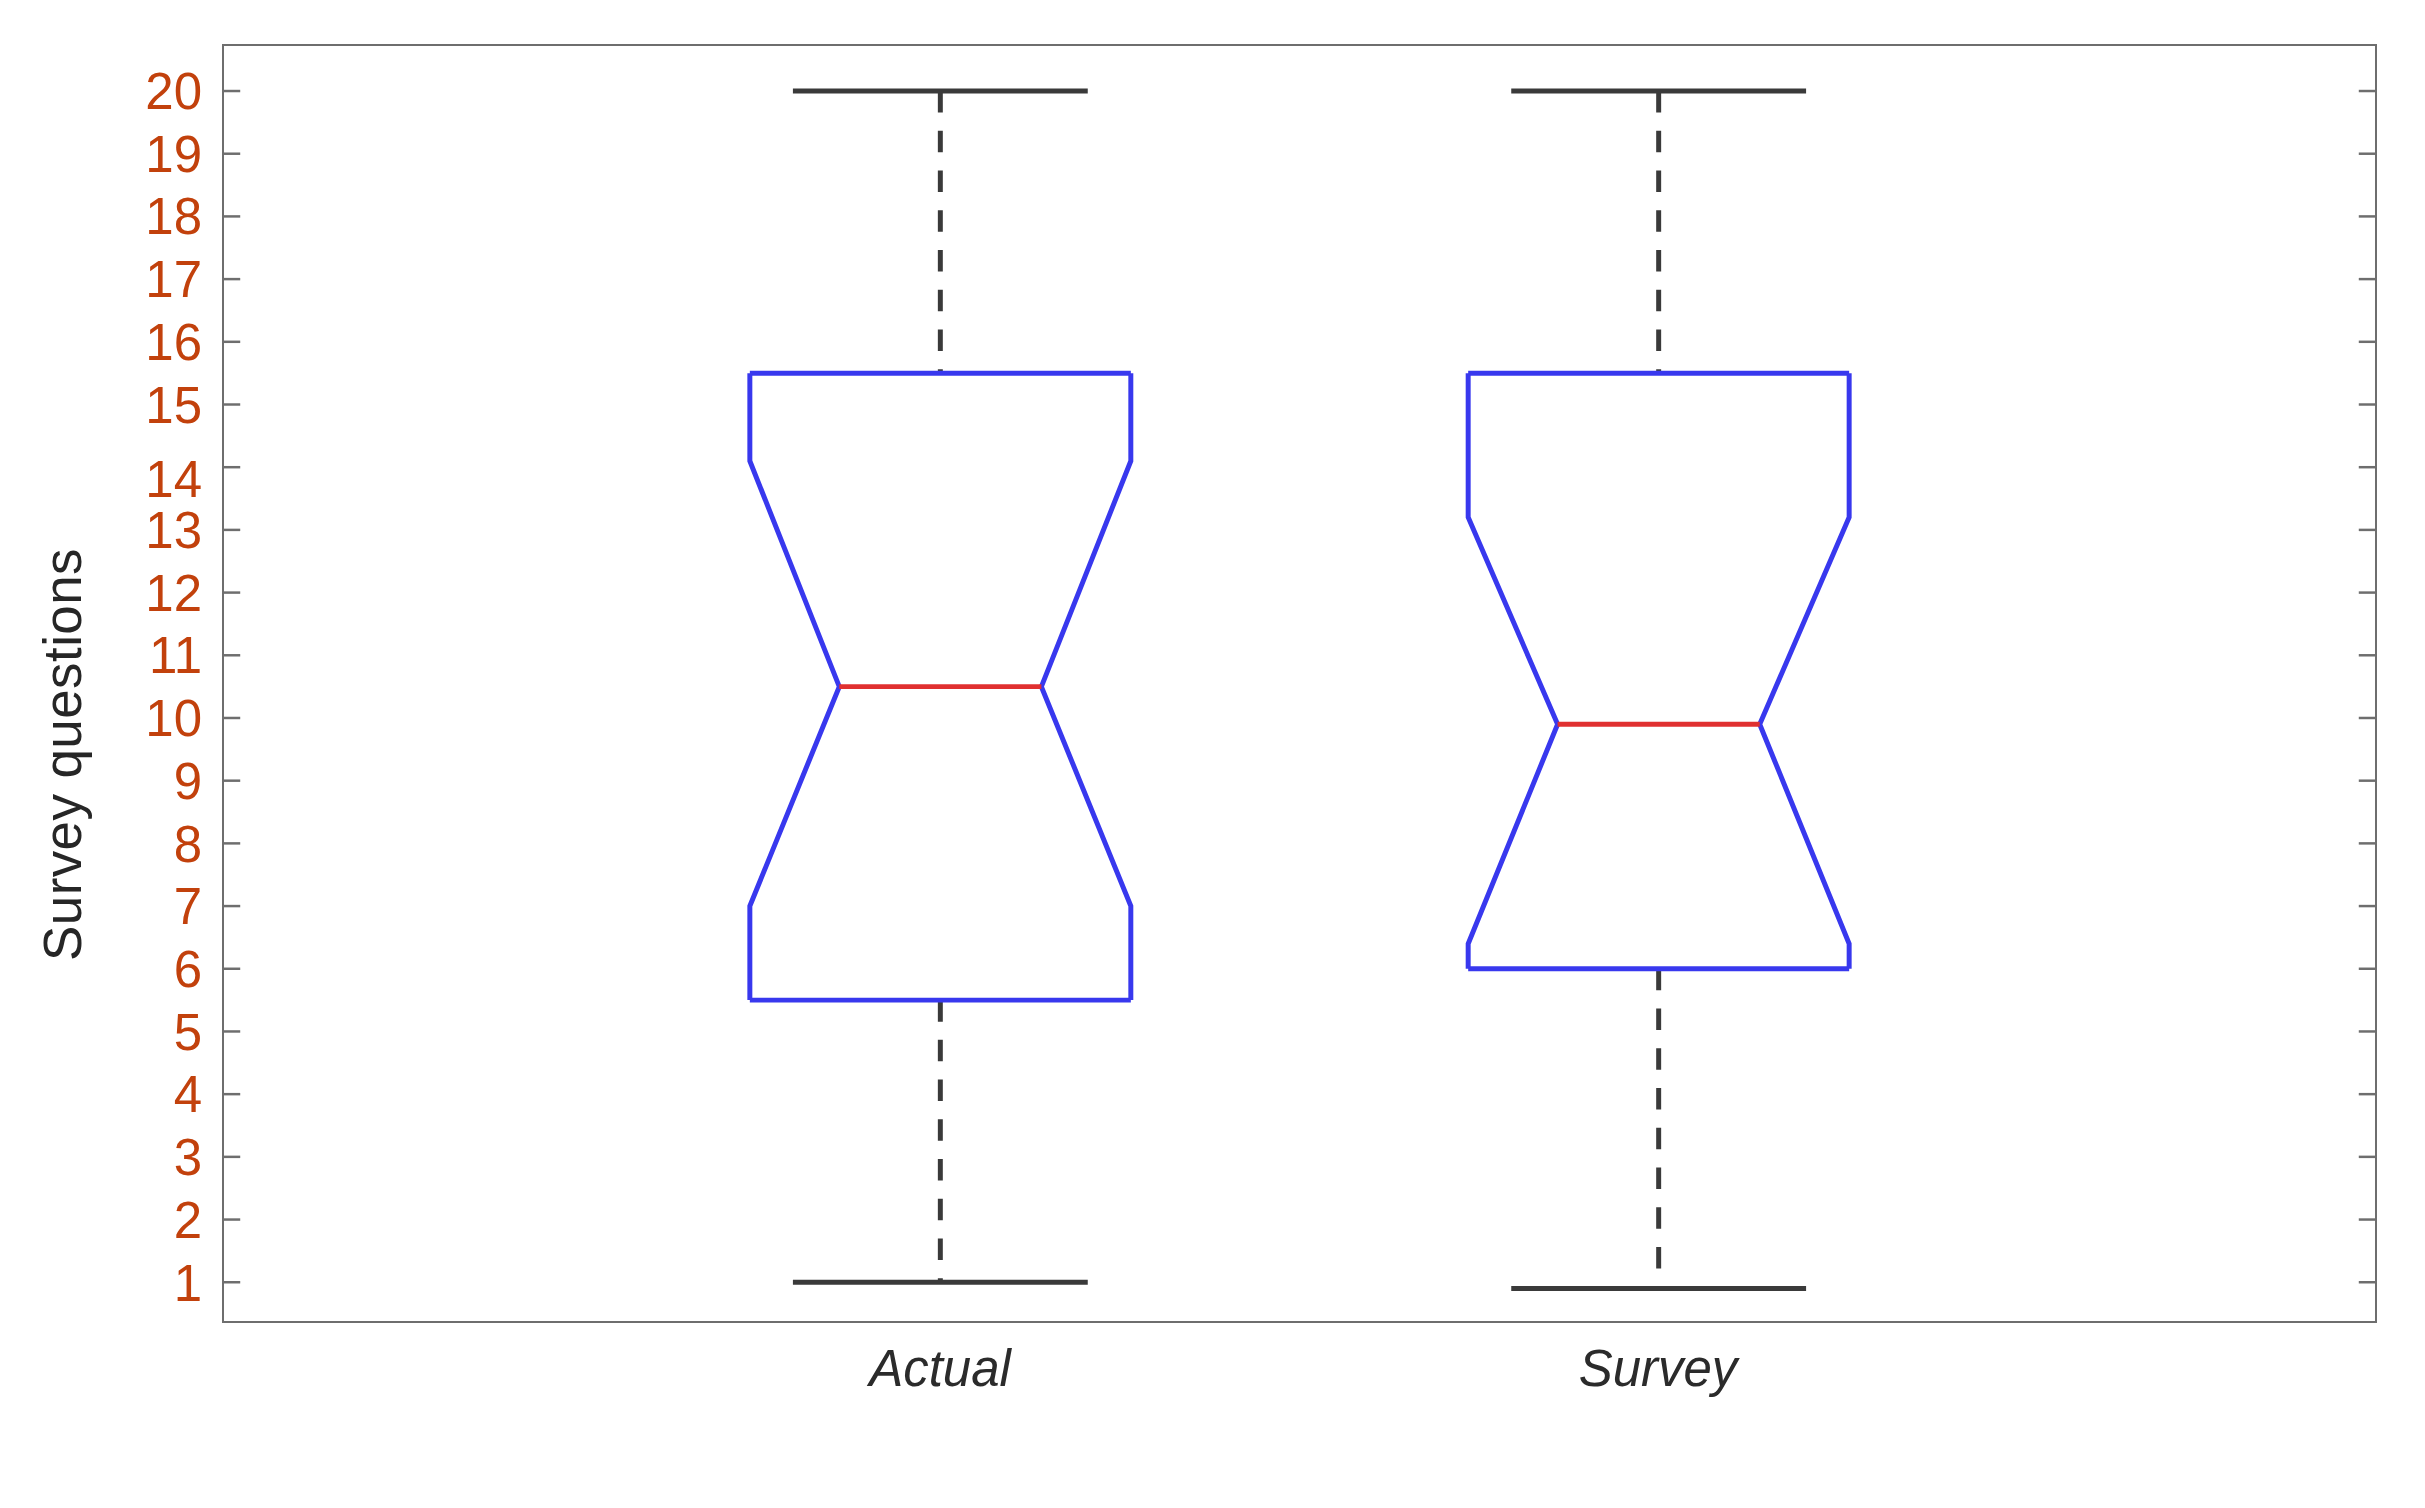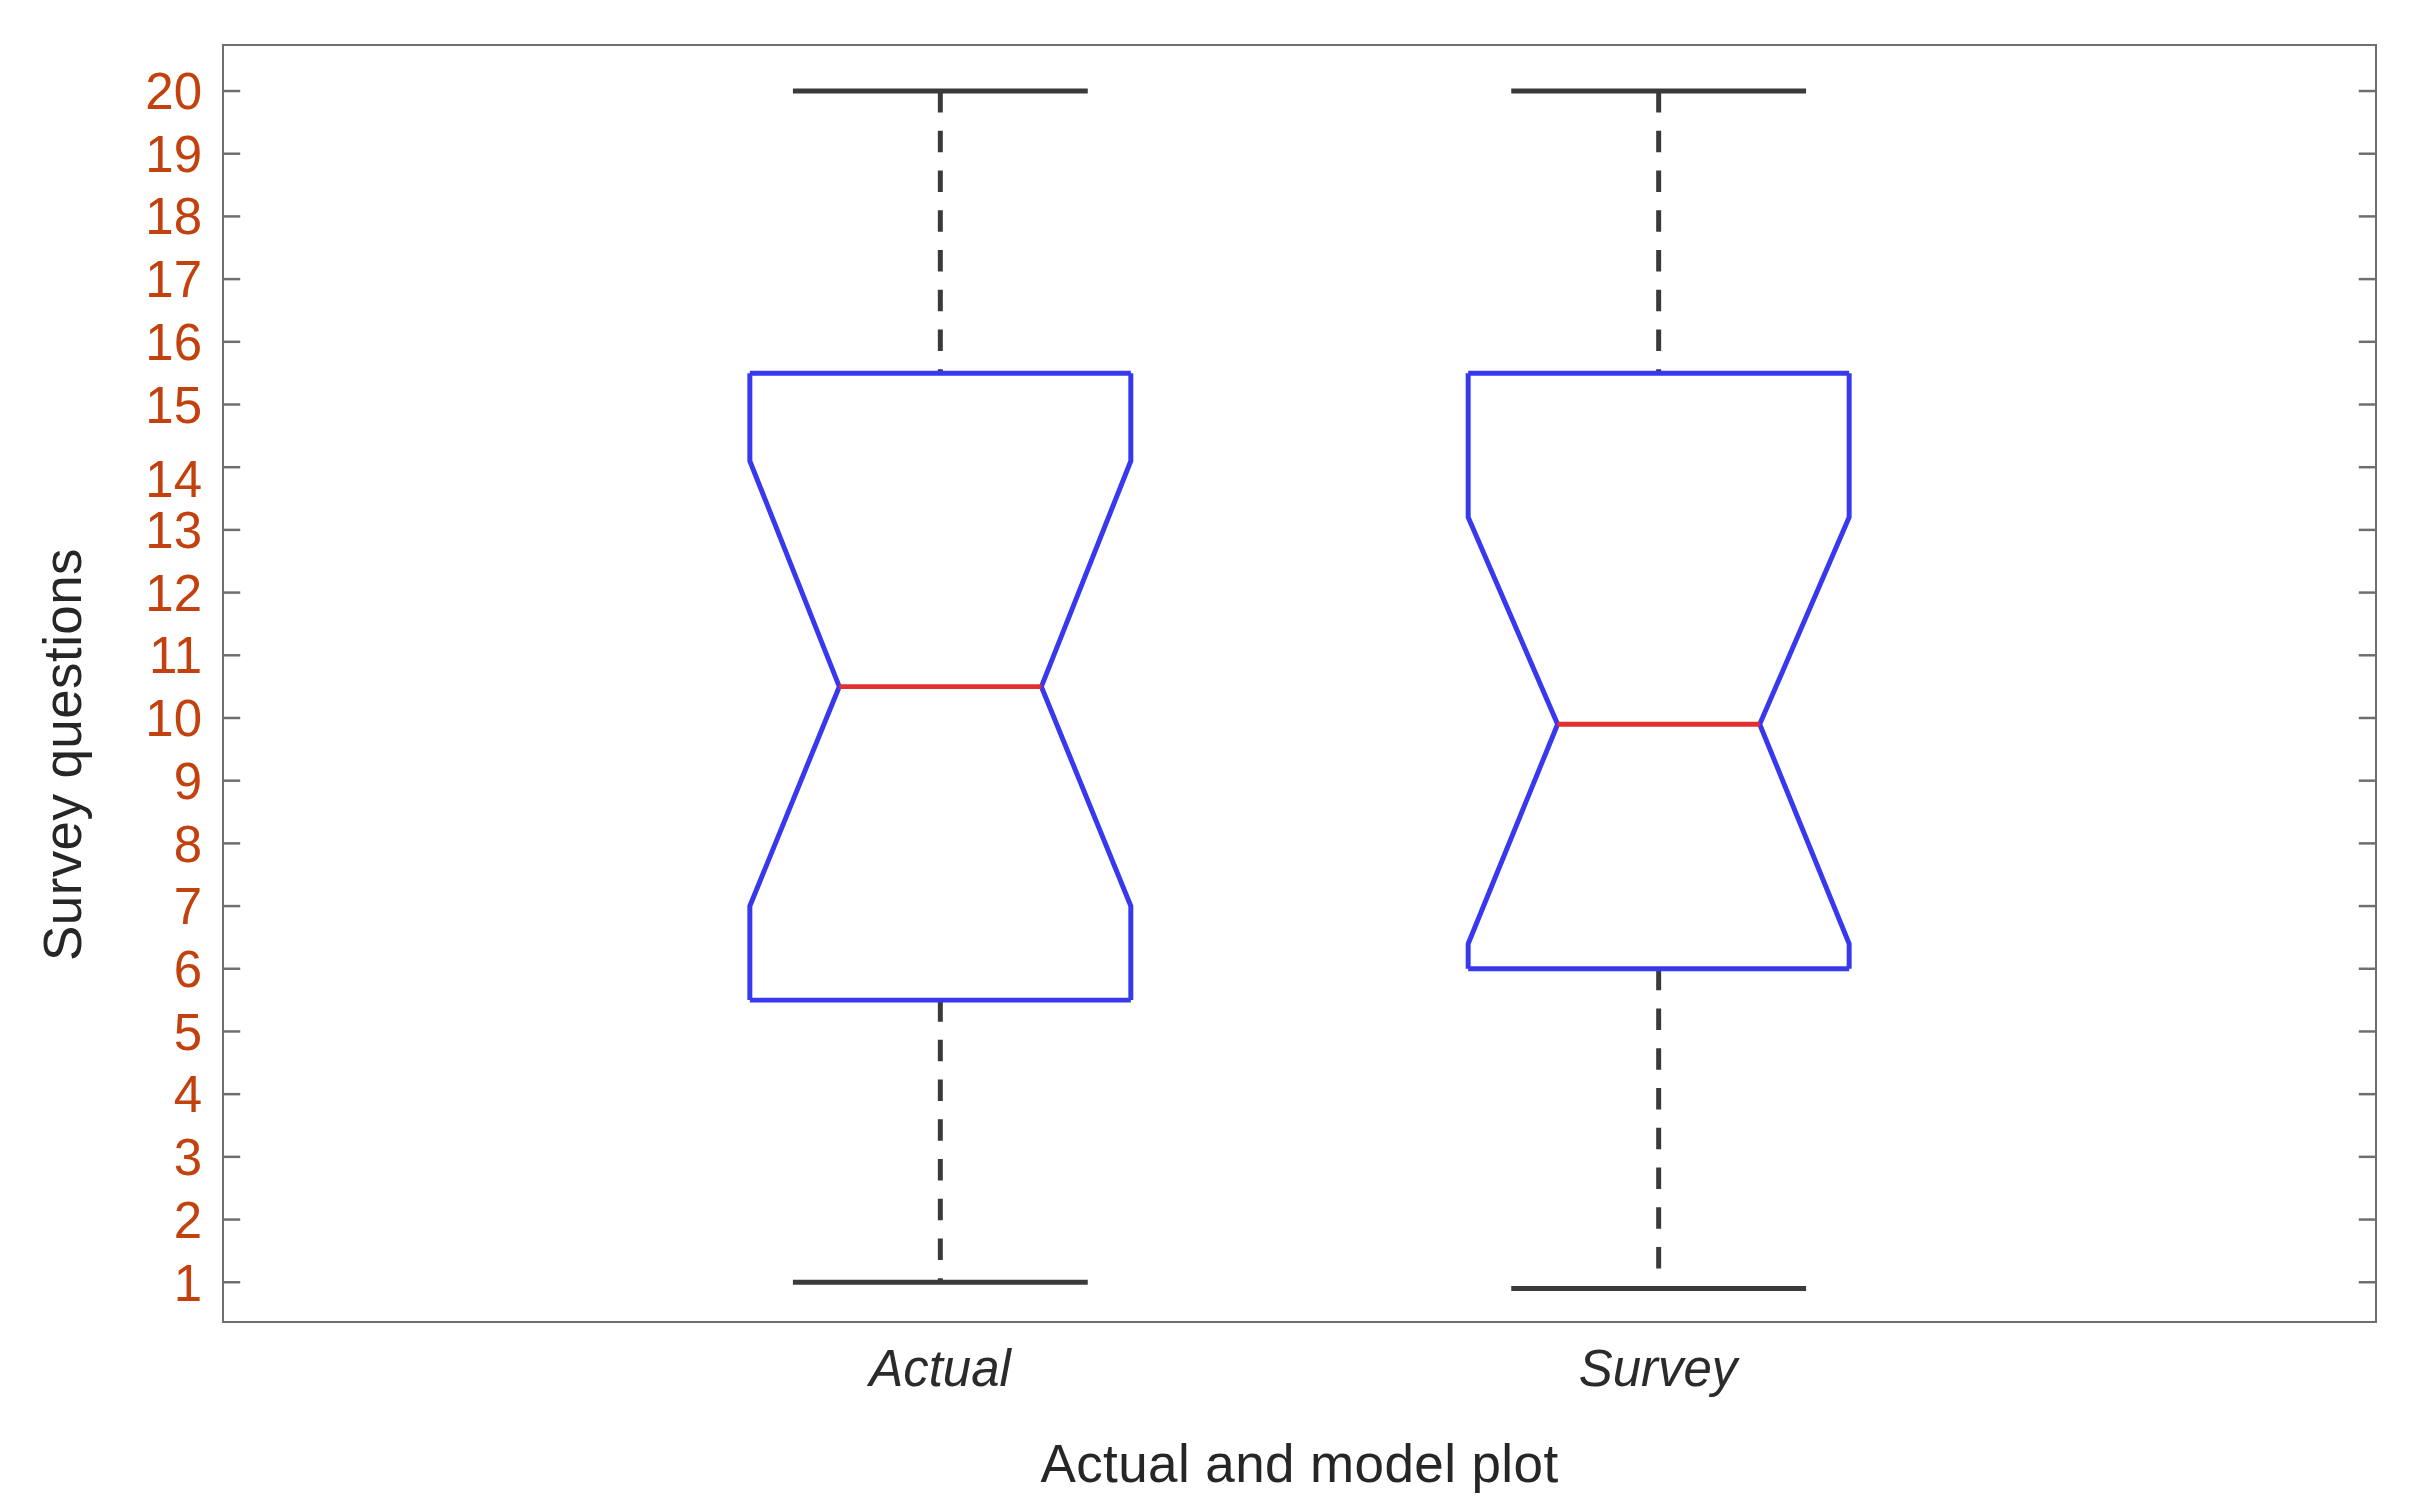--- a/index.html
+++ b/index.html
@@ -192,16 +192,15 @@
           <line x1="1612.6666666666667" y1="821.7279411764706" x2="1856.6666666666667" y2="821.7279411764706" stroke="#e03030" stroke-width="6"></line>
         </g>
       </g>
   </svg>
 
   <div id="xtick-labels">
       <div class="xtick-label" style="left: 940px;">Actual</div>
       <div class="xtick-label" style="left: 1658px;">Survey</div>
     </div>
 
-  <div id="xlabel">Actual and model plot</div>
 
 </div>
 
 
 </body></html>

